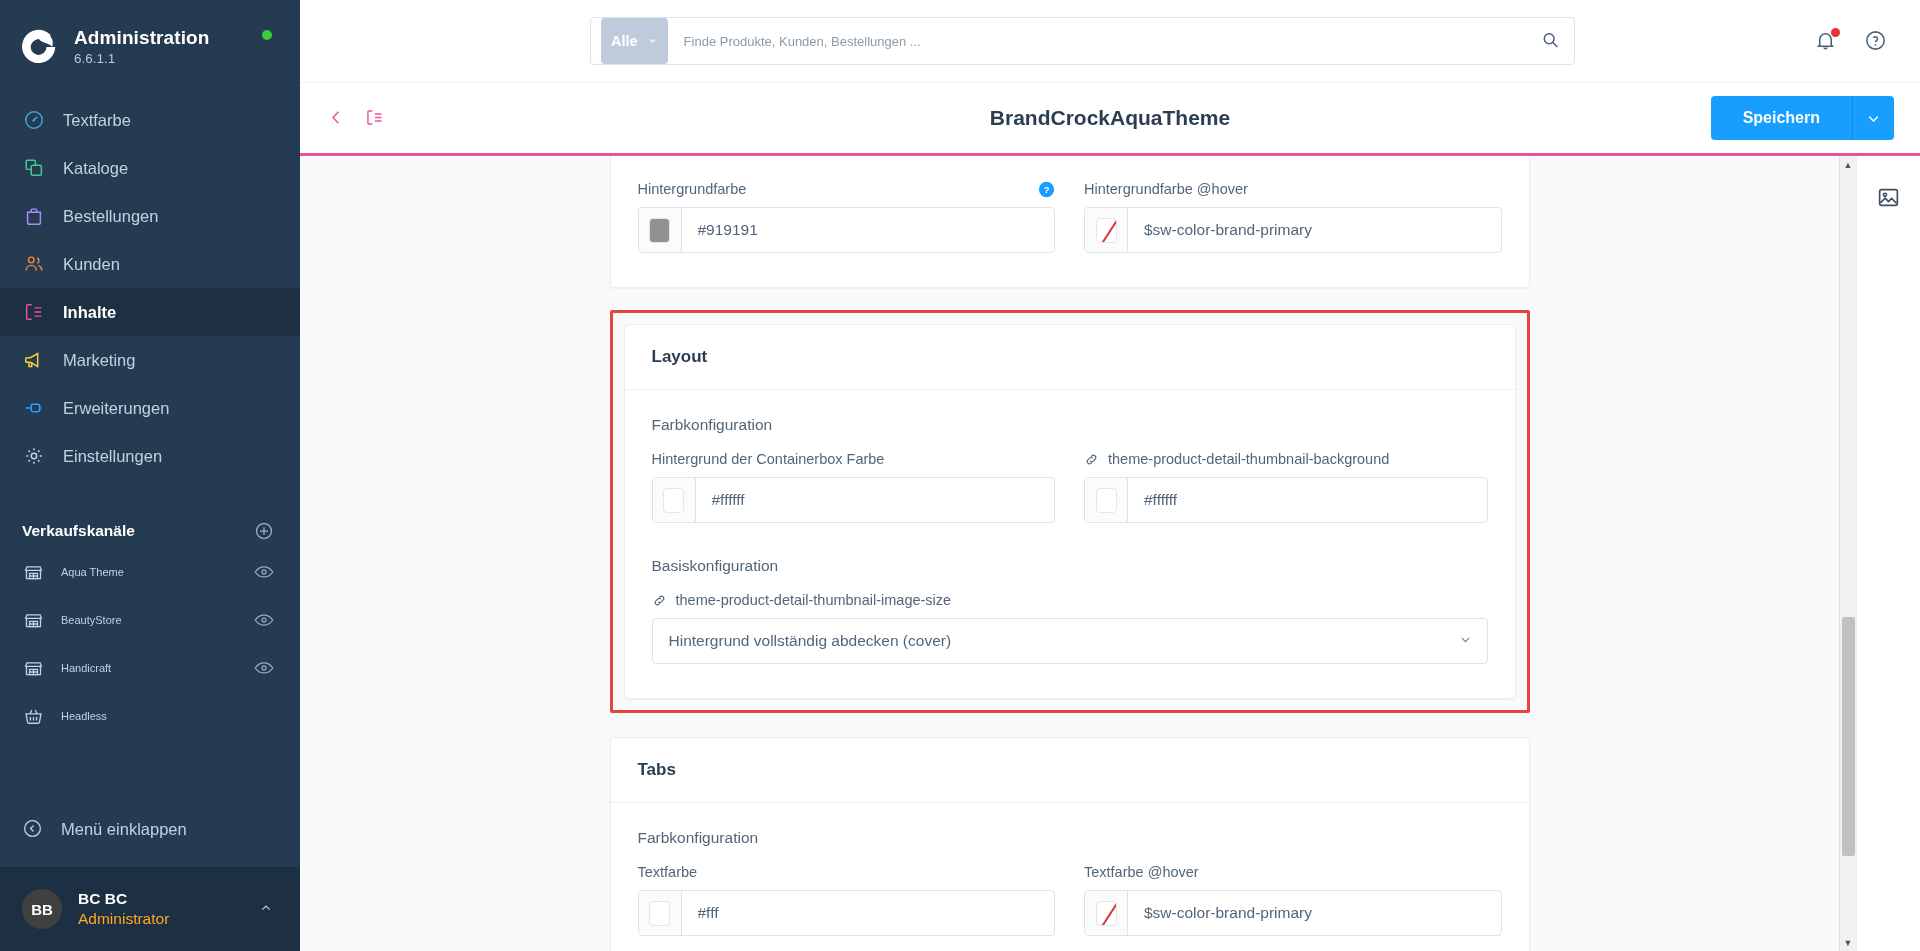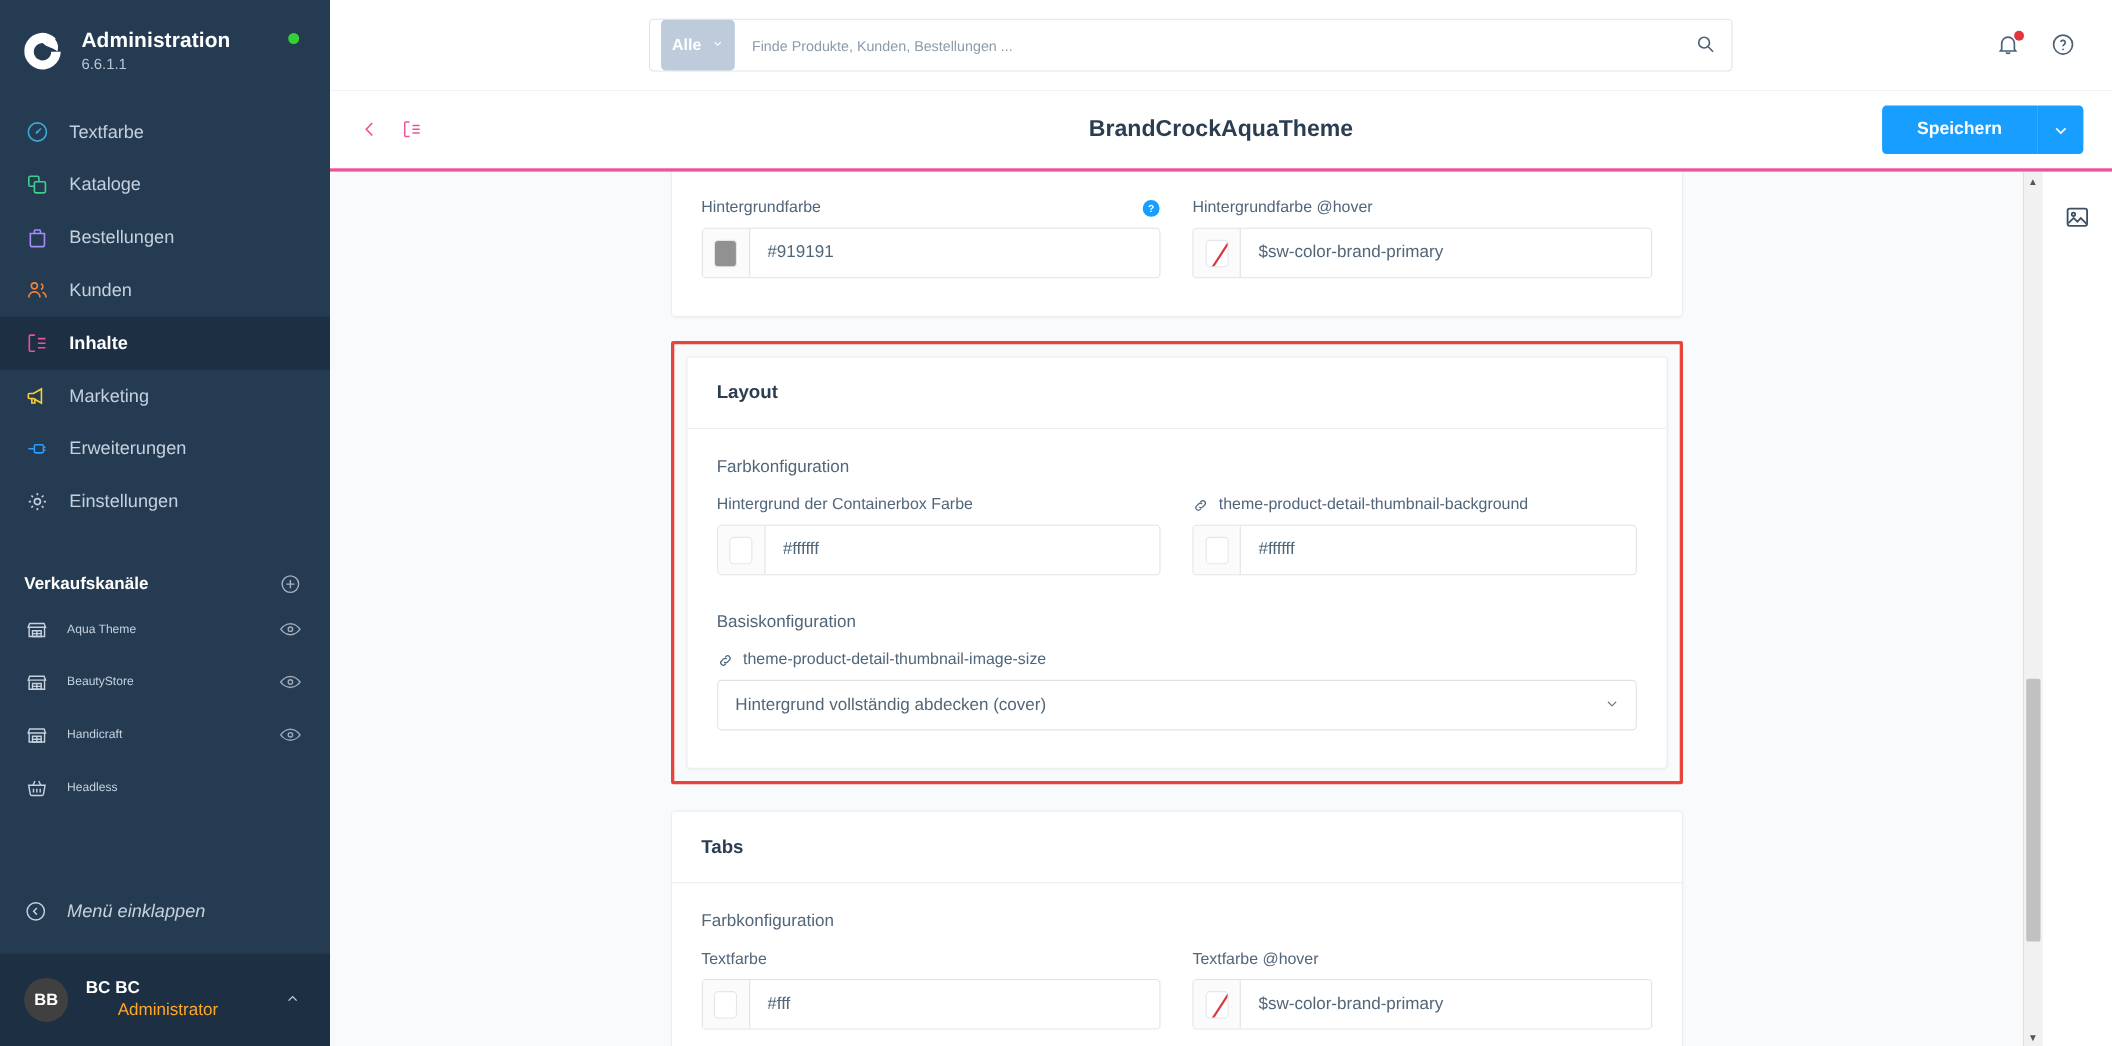--- a/index.html
+++ b/index.html
@@ -58,37 +58,37 @@
   }
   .sb-chan-l { display: flex; align-items: center; }
   .sb-chan-l .ic { width: 22px; height: 22px; flex: 0 0 22px; margin-right: 17px;
      display: flex; align-items: center; justify-content: center; }
   .sb-chan .eye { width: 20px; height: 14px; opacity: .75; }
 
   .sb-spacer { flex: 1 1 auto; }
   .sb-collapse {
     display: flex; align-items: center;
     height: 48px; padding: 0 22px; margin-bottom: 14px;
-    color: #c5d1de; font-size: 16.5px; cursor: pointer; font-style: italic;
+    color: #c5d1de; font-size: 16.5px; cursor: pointer;
   }
   .sb-collapse .ic { width: 22px; height: 22px; flex: 0 0 22px; margin-right: 17px; }
   .sb-user {
     height: 84px; background: #1d2f43;
     display: flex; align-items: center; padding: 0 26px 0 22px;
     cursor: pointer;
   }
   .avatar {
     width: 40px; height: 40px; border-radius: 50%;
     background: #404040; color: #fff; font-size: 15px; font-weight: bold;
     display: flex; align-items: center; justify-content: center;
     flex: 0 0 40px; margin-right: 16px;
   }
   .sb-user-txt { display: flex; flex-direction: column; flex: 1 1 auto; line-height: 1.3; }
   .sb-user-name { color: #fff; font-size: 15.5px; font-weight: bold; }
-  .sb-user-role { color: #ffa726; font-size: 15.5px; margin-left: 29px; }
+  .sb-user-role { color: #ffa726; font-size: 15.5px; }
   .sb-user-caret { color: #c5d1de; font-size: 14px; }
 
   
   .main { flex: 1 1 auto; display: flex; flex-direction: column; background: #f9fafb; min-width: 0; }
 
   .topbar {
     height: 83px; background: #fff; display: flex; align-items: center;
     border-bottom: 1px solid #eef1f4; padding: 0 26px 0 0; flex: 0 0 83px;
   }
   .search-wrap {

